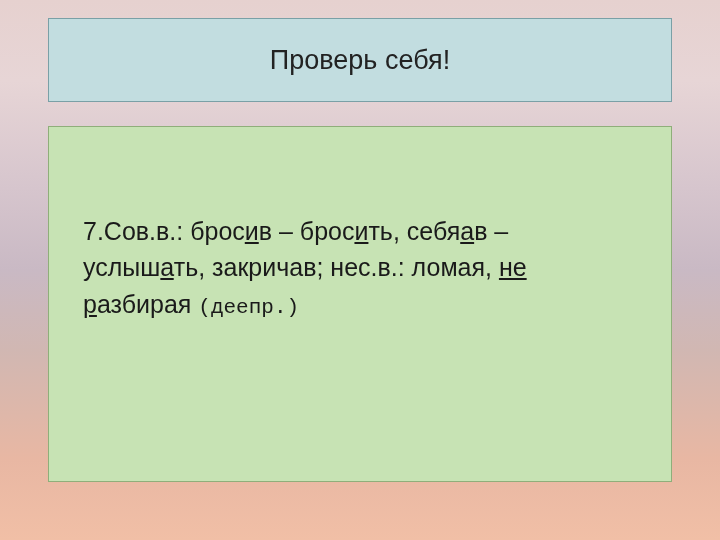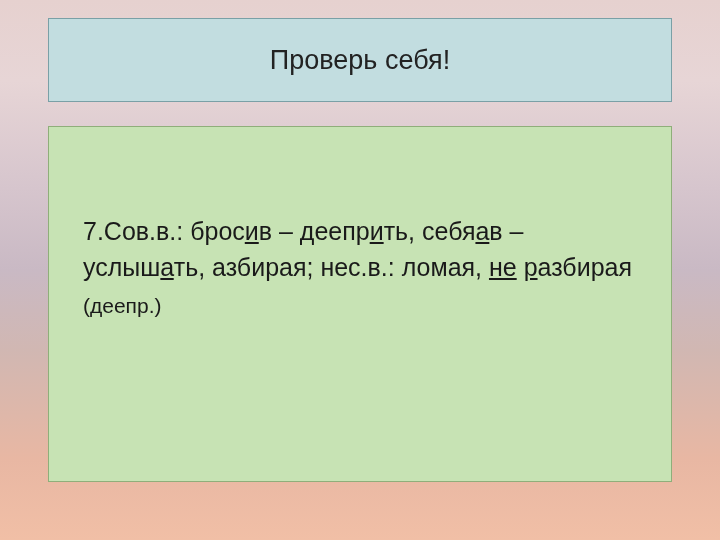--- a/index.html
+++ b/index.html
@@ -52,30 +52,30 @@
     border: 1px solid #8fae7a;
     box-sizing: border-box;
     padding: 86px 34px 20px 34px;
   }
   .content-text {
     font-size: 25px;
     line-height: 1.45;
     color: #1a1a1a;
   }
   .u { text-decoration: underline; }
-  .small { font-size: 21px; }
+  .small { font-size: 21px; font-family: Liberation Mono, monospace; }
 </style>
 </head>
 <body>
 
 <div class="slide">
 
   <div class="title-box">
     <div class="title-text">Проверь себя!</div>
   </div>
 
   <div class="content-box">
     <div class="content-text">
-      <span>7.Сов.в.: брос</span><span class="u">и</span><span>в – деепр</span><span class="u">и</span><span>ть, себя</span><span class="u">а</span><span>в – услыш</span><span class="u">а</span><span>ть, азбирая; нес.в.:  ломая,  </span><span class="u">не</span><span> </span><span class="u">р</span><span>азбирая </span><span class="small">(деепр.)</span>
+      <span>7.Сов.в.: брос</span><span class="u">и</span><span>в – брос</span><span class="u">и</span><span>ть, себя</span><span class="u">а</span><span>в – услыш</span><span class="u">а</span><span>ть, закричав; нес.в.:  ломая,  </span><span class="u">не</span><span> </span><span class="u">р</span><span>азбирая </span><span class="small">(деепр.)</span>
     </div>
   </div>
 
 </div>
 
 </body></html>

